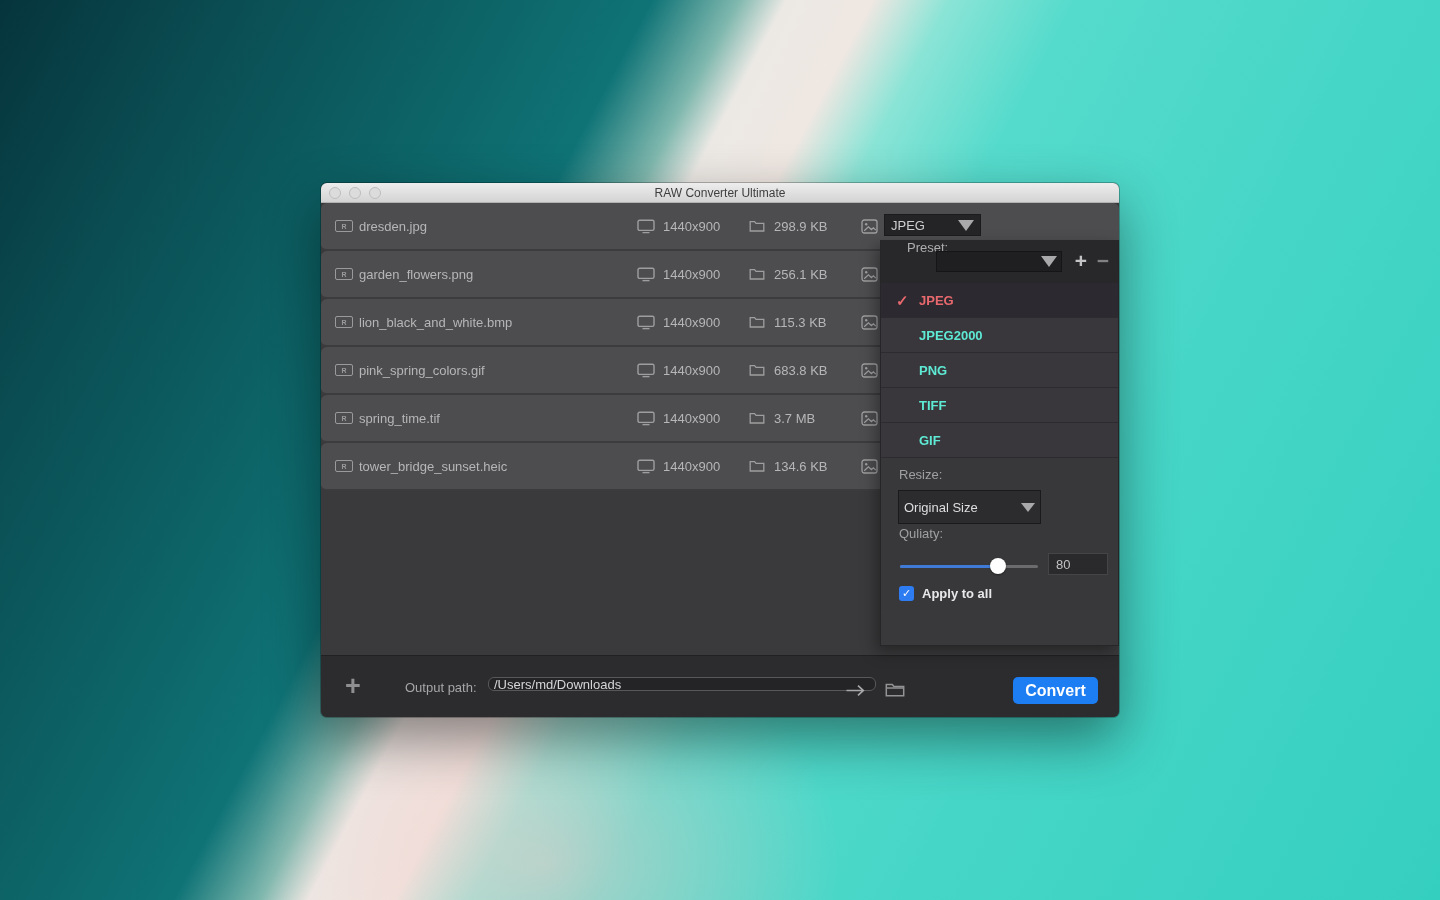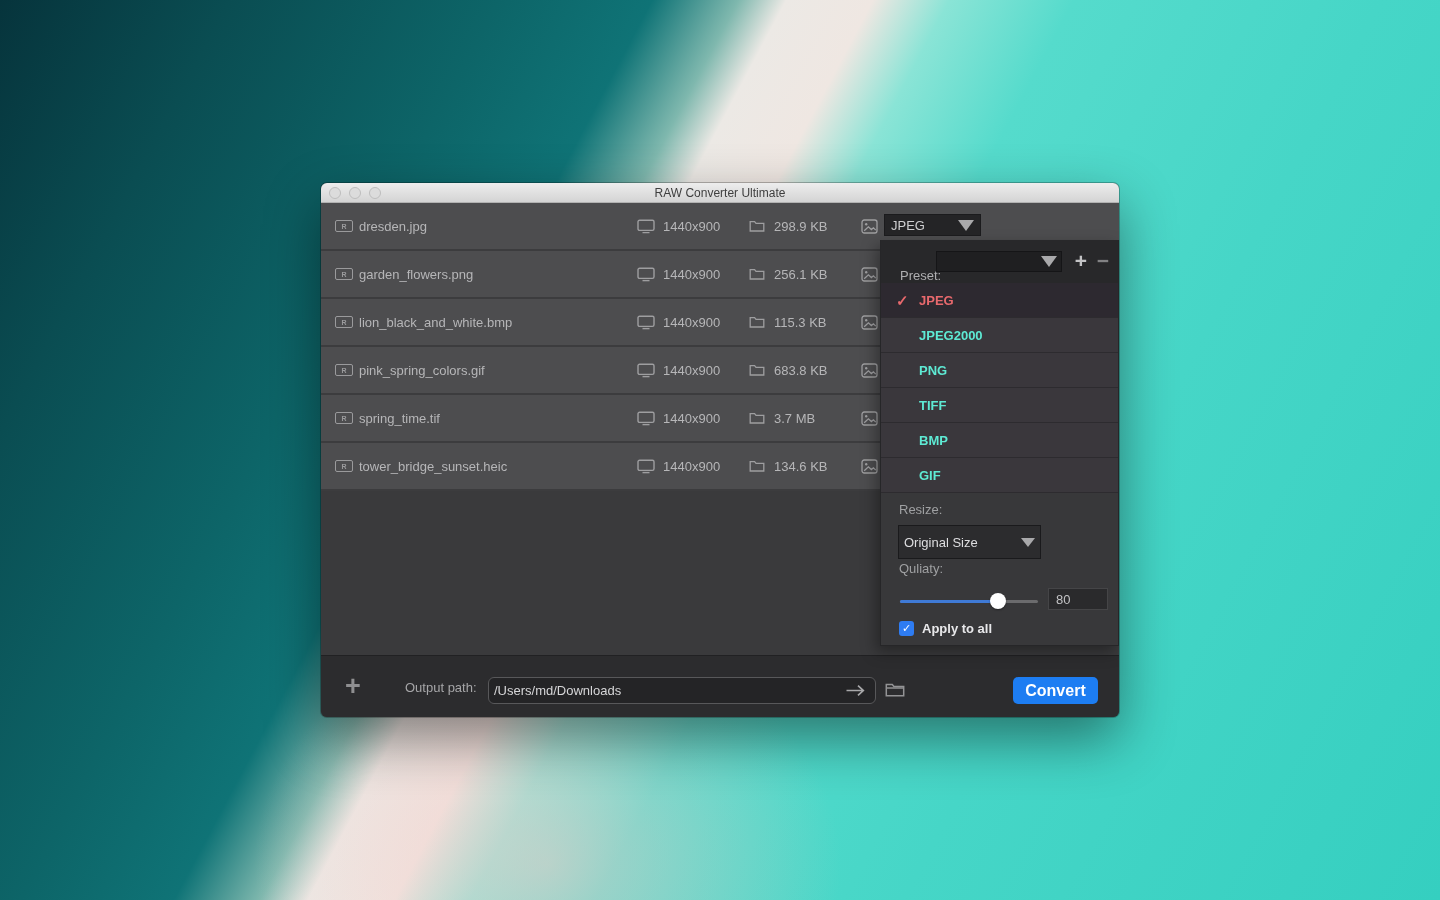--- a/index.html
+++ b/index.html
@@ -32,21 +32,21 @@
     position:absolute; left:0; right:0; top:0; height:20px;
     text-align:center; font-size:12px; line-height:20px; color:#3e3e3e;
   }
   .lights { position:absolute; left:8px; top:4px; display:flex; gap:8px; }
   .light { width:12px; height:12px; border-radius:50%; background:#dcdcdc; border:1px solid #bdbdbd; }
 
   
   .list { position:absolute; left:0; top:20px; width:798px; height:452px; background:#3a3a3c; }
   .row {
     position:relative; height:48px; background:#4d4d4f;
-    border-bottom:2px solid #3c3c3e; color:#b6b6b8; font-size:13px;
+    border-bottom:2px solid #3c3c3e; color:#b6b6b8; font-size:13px;border-radius:6px;
   }
   .row > span { position:absolute; top:0; height:46px; display:flex; align-items:center; }
   .badge {
     left:14px; top:17px !important; height:12px !important; width:18px;
     border:1px solid #9a9a9c; border-radius:2px; color:#9a9a9c;
     font-size:7px; font-weight:700; justify-content:center;
   }
   .fname { left:38px; }
   .icon  { color:#9e9ea0; }
   .ic-monitor { left:316px; }
@@ -59,21 +59,21 @@
   .bottombar {
     position:absolute; left:0; bottom:0; width:798px; height:62px;
     background:#2c2c2e; border-top:1px solid #212123;
   }
   .plus-btn {
     position:absolute; left:18px; top:17px; width:28px; height:28px;
     color:#8f8f91; font-size:27px; font-weight:700; line-height:26px; text-align:center; cursor:pointer;
   }
   .out-label { position:absolute; left:84px; top:24px; font-size:13px; color:#a6a6a8; }
   .out-field {
-    position:absolute; left:167px; top:21px; width:388px; height:27px;
+    position:absolute; left:167px; top:21px; width:388px; height:14px;
     background:#242426; border:1px solid #58585a; border-radius:6px;
     color:#d6d6d8; font-size:13px; padding:0 30px 0 5px;
     display:flex; align-items:center; white-space:nowrap; overflow:hidden;
   }
   .out-arrow { position:absolute; left:524px; top:28px; color:#a8a8aa; }
   .folder-btn { position:absolute; left:564px; top:26px; color:#939395; cursor:pointer; }
   .convert-btn {
     position:absolute; left:692px; top:21px; width:85px; height:27px;
     background:#1d7df2; border:none; border-radius:5px;
     color:#fff; font-size:16px; font-weight:700; font-family:inherit; cursor:pointer;
@@ -90,21 +90,21 @@
   .tri.small { border-left-width:7px; border-right-width:7px; border-top-width:9px; }
 
   
   .panel {
     position:absolute; left:559px; top:57px; width:239px; height:406px; z-index:5;
     background:#39393b; border:1px solid #262628; border-top:none;
     box-shadow:-4px 6px 14px rgba(0,0,0,0.35);
   }
   .preset-row {
     position:relative; height:43px; background:#28282a;
-    display:flex; align-items:flex-end; padding-left:19px;
+    display:flex; align-items:flex-start; padding-left:26px;
   }
   .preset-label { color:#aeaeb0; font-size:13px; }
   .preset-field {
     position:absolute; left:55px; top:11px; width:126px; height:21px;
     background:#1f1f21; border:1px solid #151517;
     display:flex; align-items:center; justify-content:flex-end; padding-right:4px; cursor:pointer;
   }
   .pm-btn { position:absolute; top:9px; width:22px; height:24px; color:#c3c3c5; font-size:21px; font-weight:700; text-align:center; line-height:23px; cursor:pointer; }
   .pm-plus { left:189px; }
   .pm-minus { left:211px; color:#828284; }
@@ -346,23 +346,20 @@
           </div>
 
           <div class="opt">
             <span>PNG</span>
           </div>
 
           <div class="opt">
             <span>TIFF</span>
           </div>
 
-          <div class="opt">
-            <span>BMP</span>
-          </div>
 
           <div class="opt">
             <span>GIF</span>
           </div>
 
       </div>
 
       <div class="resize-sec">
         <span class="sec-label lbl-resize">Resize:</span>
         <div class="resize-dd">

